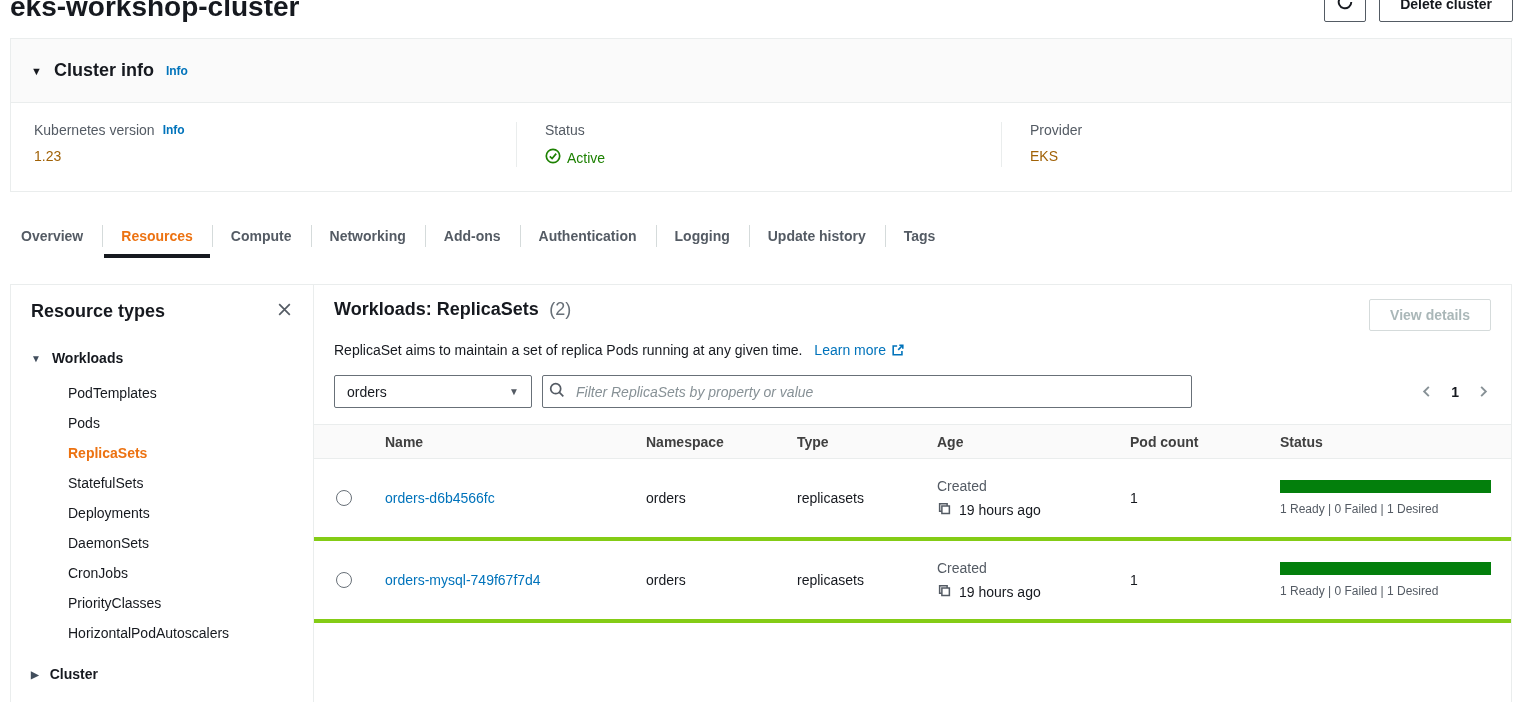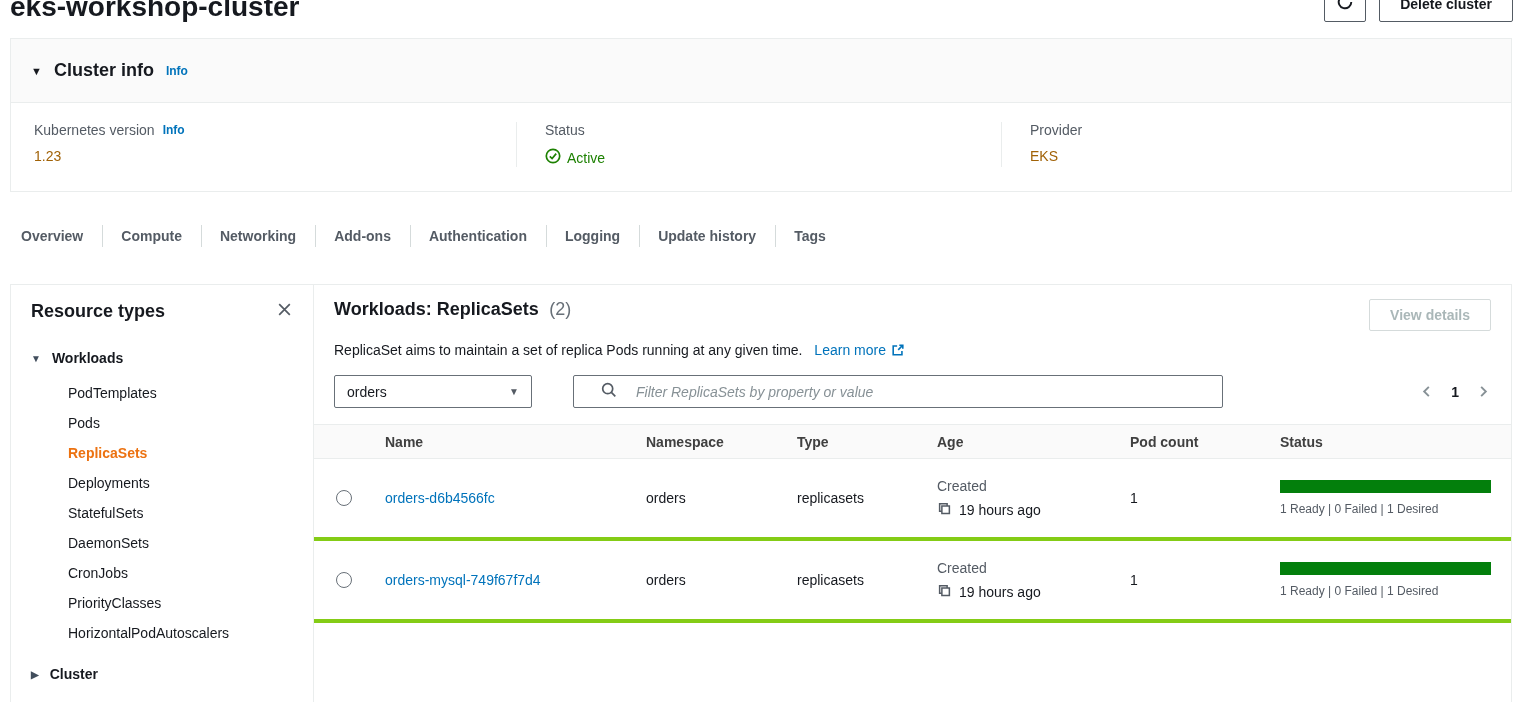--- a/index.html
+++ b/index.html
@@ -102,21 +102,21 @@
 
   .filter-row { display: flex; align-items: center; margin-top: 15px; }
   .dropdown {
     width: 198px; height: 33px; border: 1px solid #687078; border-radius: 2px;
     display: flex; align-items: center; justify-content: space-between;
     padding: 0 12px; font-size: 14px; background: #fff; margin-right: 10px;
   }
   .dropdown-caret { font-size: 10px; color: #545b64; }
   .searchbox {
     width: 650px; height: 33px; border: 1px solid #687078; border-radius: 2px;
-    display: flex; align-items: center; gap: 17px; padding: 0 27px; background: #fff; margin-left: 31px;
+    display: flex; align-items: center; gap: 9px; padding: 0 6px; background: #fff;
   }
   .searchbox input {
     border: none; outline: none; flex: 1; font-size: 14px;
     font-family: inherit; color: #16191f; background: transparent;
   }
   .searchbox input::placeholder { font-style: italic; color: #879196; }
   .filter-spacer { flex: 1; }
   .pagination { display: flex; align-items: center; gap: 17px; margin-right: 0; }
   .page-num { font-size: 14px; font-weight: 700; color: #16191f; }
   .page-chevron { display: flex; align-items: center; }
@@ -204,20 +204,21 @@
       <div class="field-label">
         <span>Provider</span>
       </div>
       <div class="field-value">EKS</div>
     </div>
   </div>
 </div>
 
 <div class="tabs">
   <div class="tab">Overview</div>
+  <div class="tab active">Resources</div>
   <div class="tab">Compute</div>
   <div class="tab">Networking</div>
   <div class="tab">Add-ons</div>
   <div class="tab">Authentication</div>
   <div class="tab">Logging</div>
   <div class="tab">Update history</div>
   <div class="tab">Tags</div>
 </div>
 
 <div class="content">
@@ -233,22 +234,22 @@
     </div>
     <div class="tree">
       <div class="tree-group">
         <span class="tree-caret">▼</span>
         <span>Workloads</span>
       </div>
       <div class="tree-items">
         <div class="tree-item">PodTemplates</div>
         <div class="tree-item">Pods</div>
         <div class="tree-item selected">ReplicaSets</div>
+        <div class="tree-item">StatefulSets</div>
         <div class="tree-item">Deployments</div>
-        <div class="tree-item">StatefulSets</div>
         <div class="tree-item">DaemonSets</div>
         <div class="tree-item">CronJobs</div>
         <div class="tree-item">PriorityClasses</div>
         <div class="tree-item">HorizontalPodAutoscalers</div>
       </div>
       <div class="tree-group next">
         <span class="tree-caret">▶</span>
         <span>Cluster</span>
       </div>
     </div>

